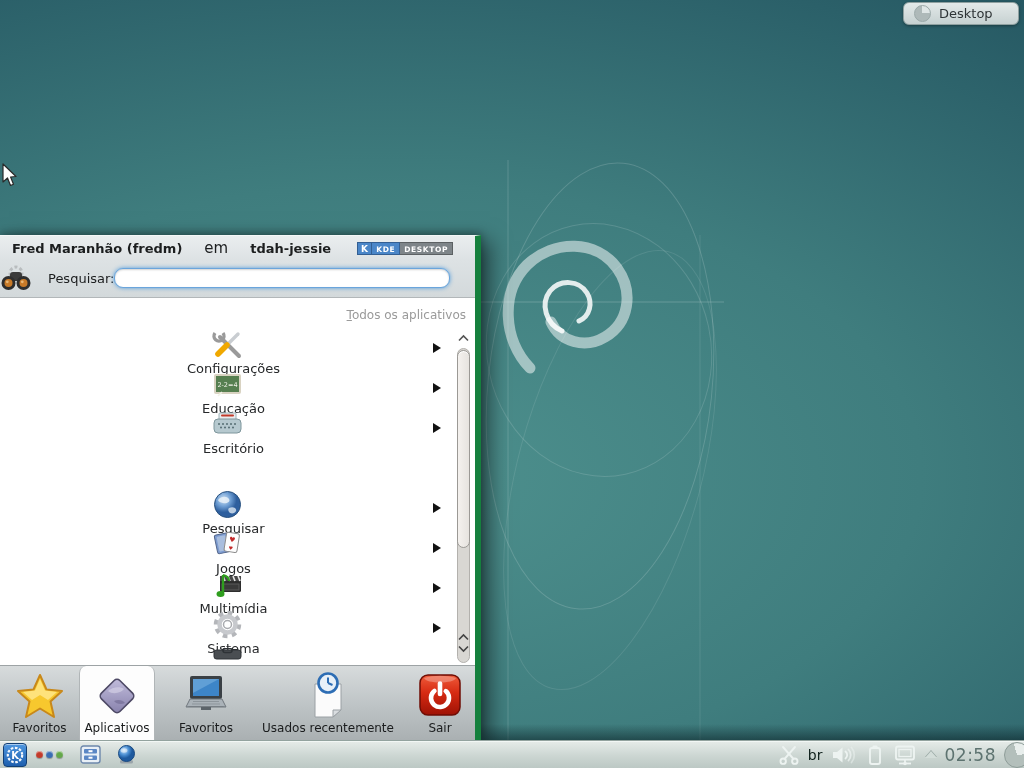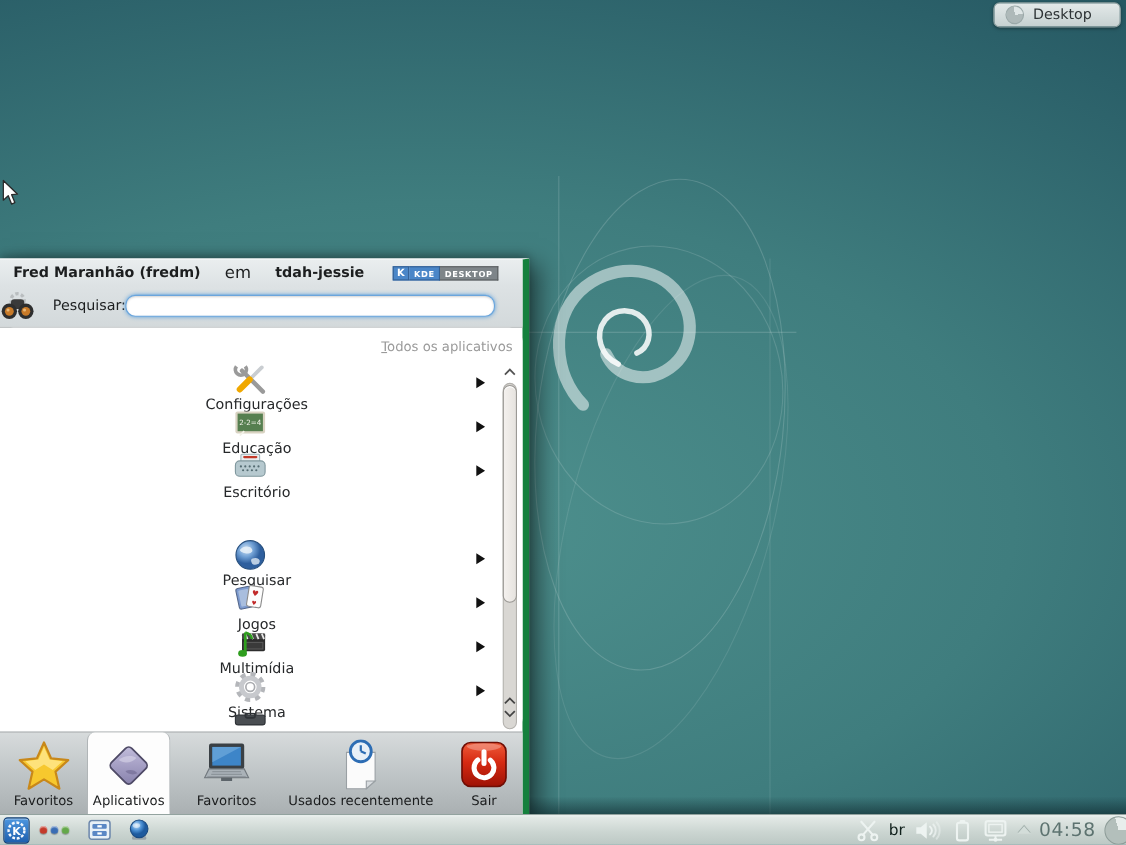--- a/index.html
+++ b/index.html
@@ -433,20 +433,20 @@
       <rect x="7.5" y="1.5" width="5" height="2.5" rx="1" fill="#edf3f1"></rect>
     </svg>
     <svg width="24" height="22" viewBox="0 0 24 22" style="cursor:pointer">
       <rect x="3" y="2.5" width="18" height="13" rx="2" fill="none" stroke="#edf3f1" stroke-width="1.9"></rect>
       <rect x="6" y="5.5" width="12" height="7" fill="none" stroke="#edf3f1" stroke-width="1.3"></rect>
       <line x1="12" y1="15.5" x2="12" y2="18.5" stroke="#edf3f1" stroke-width="1.8"></line>
       <line x1="6" y1="19.5" x2="18" y2="19.5" stroke="#edf3f1" stroke-width="1.8"></line>
       <circle cx="12" cy="19.5" r="1.8" fill="#edf3f1"></circle>
     </svg>
     <span class="tri-up"></span>
-    <span class="clock">04:58</span>
+    <span class="clock">02:58</span>
     <span class="panel-cashew"></span>
   </div>
 </div>
 
 <svg class="cursor" width="17" height="24" viewBox="0 0 17 24">
   <path d="M1 1 L1 19 L5.5 15 L8.5 22.5 L11.5 21.2 L8.6 14 L14 13.5 Z" fill="#ffffff" stroke="#2a2a2a" stroke-width="1.2" stroke-linejoin="round"></path>
 </svg>
 
 </body></html>

